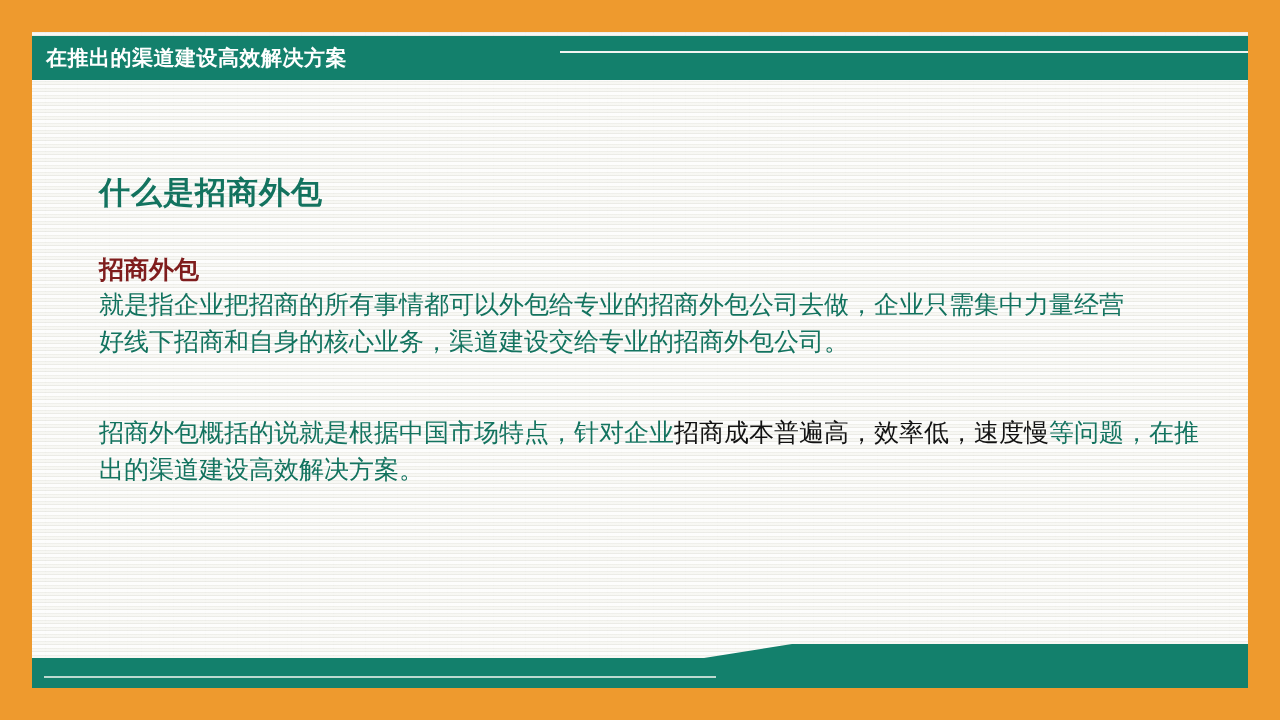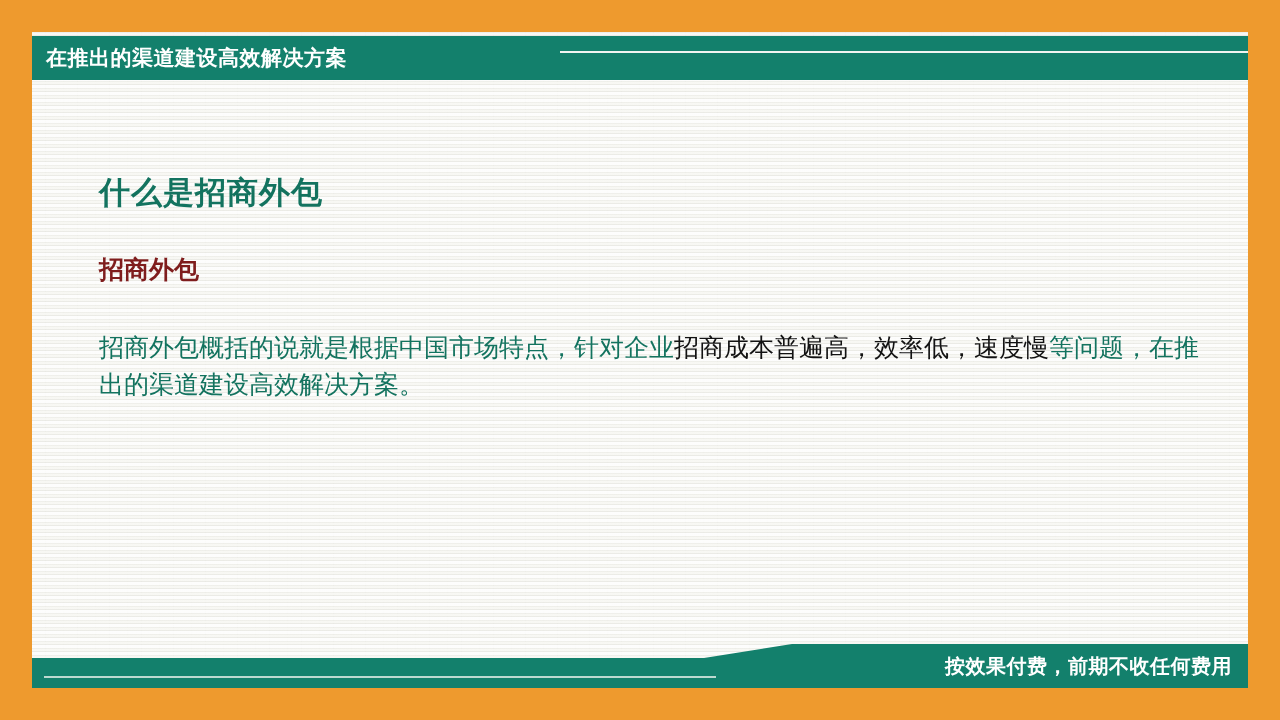--- a/index.html
+++ b/index.html
@@ -143,21 +143,21 @@
   }
   .para {
     color: #13735f;
     font-size: 25px;
     font-weight: normal;
     line-height: 37px;
     margin: 0;
     max-width: 1040px;
   }
   .para.second {
-    margin-top: 43px;
+    margin-top: 54px;
     max-width: 1125px;
   }
   .hl-dark {
     color: #121212;
   }
 </style>
 </head>
 <body>
 
 <div id="slide">
@@ -167,24 +167,24 @@
   <div id="header-band"></div>
   <div id="header-hairline"></div>
   <div id="header-title">在推出的渠道建设高效解决方案</div>
 
   <div id="content">
 
     <h1 id="page-title">什么是招商外包</h1>
 
     <p class="lead">招商外包</p>
 
+    <p class="para">就是指企业把招商的所有事情都可以外包给专业的招商外包公司去做，企业只需集中力量经营好线下招商和自身的核心业务，渠道建设交给专业的招商外包公司。</p>
 
     <p class="para second">
       <span>招商外包概括的说就是根据中国市场特点，针对企业</span><span class="hl-dark">招商成本普遍高，效率低，速度慢</span><span>等问题，在推出的渠道建设高效解决方案。</span>
     </p>
 
   </div>
 
   <div id="footer-band"></div>
   <div id="footer-hairline"></div>
-  <div id="footer-text">按效果付费，前期不收任何费用</div>
 
 </div>
 
 </body></html>

